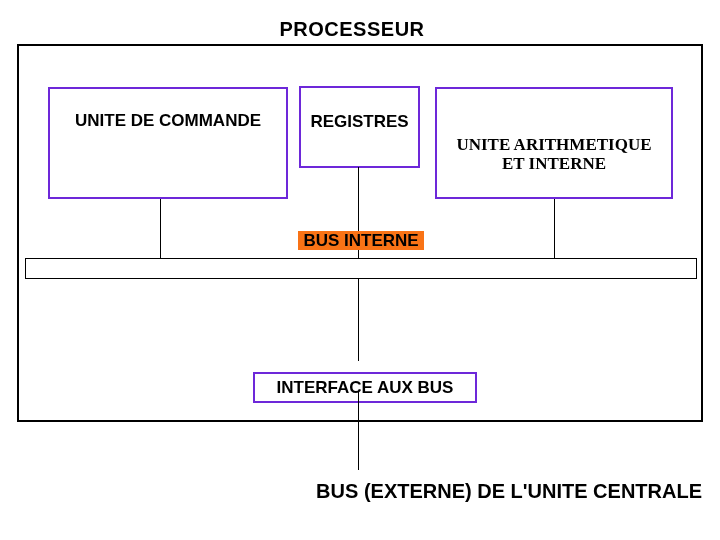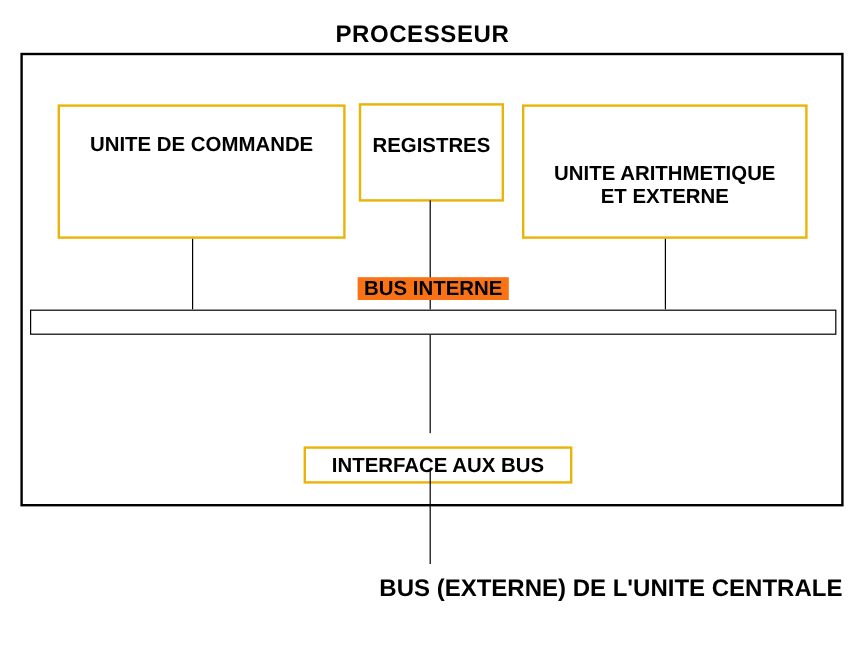--- a/index.html
+++ b/index.html
@@ -29,31 +29,31 @@
 
   
   .frame {
     left: 17px; top: 44px; width: 686px; height: 378px;
     border: 2px solid #000000;
     background: #ffffff;
   }
 
   
   .node {
-    border: 2px solid #eab308;
+    border: 2px solid #6d28d9;
     background: #ffffff;
     display: flex;
     justify-content: center;
     align-items: flex-start;
     text-align: center;
     font-size: 17px; line-height: 19px; font-weight: bold;
   }
   .node-uc   { left: 48px;  top: 87px; width: 240px; height: 112px; padding-top: 22px; }
   .node-reg  { left: 299px; top: 86px; width: 121px; height: 82px;  padding-top: 24px; text-align: right; }
-  .node-alu  { left: 435px; top: 87px; width: 238px; height: 112px; padding-top: 22px; flex-direction: column; align-items: center; }
+  .node-alu  { left: 435px; top: 87px; width: 238px; height: 112px; padding-top: 22px; flex-direction: column; align-items: center; font-family: Liberation Serif, serif; }
   .node-if   { left: 253px; top: 372px; width: 224px; height: 31px; padding-top: 0; align-items: center; }
 
   
   .bus-interne-label {
     left: 25px; top: 231px; width: 672px; height: 20px;
     text-align: center;
     font-size: 17px; line-height: 20px; font-weight: bold;
   }
   .bus-interne-label .txt {
     background: #f97316;
@@ -94,21 +94,21 @@
   <div class="abs node node-uc">
     <span>UNITE DE COMMANDE</span>
   </div>
 
   <div class="abs node node-reg">
     <span>REGISTRES</span>
   </div>
 
   <div class="abs node node-alu">
     <span>UNITE ARITHMETIQUE</span>
-    <span>ET EXTERNE</span>
+    <span>ET INTERNE</span>
   </div>
 
   <div class="abs vline line-uc-bus"></div>
 
   <div class="abs vline line-reg-bus"></div>
 
   <div class="abs vline line-alu-bus"></div>
 
   <div class="abs bus-interne-label">
     <span class="txt">BUS INTERNE</span>

